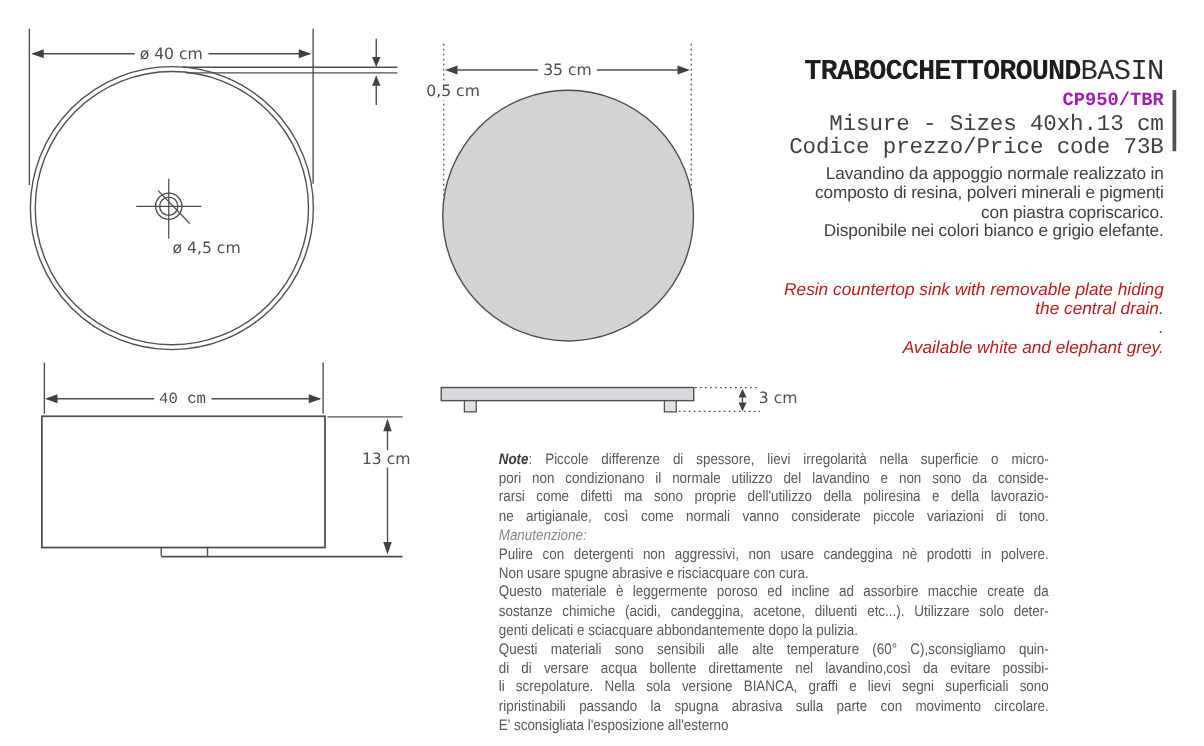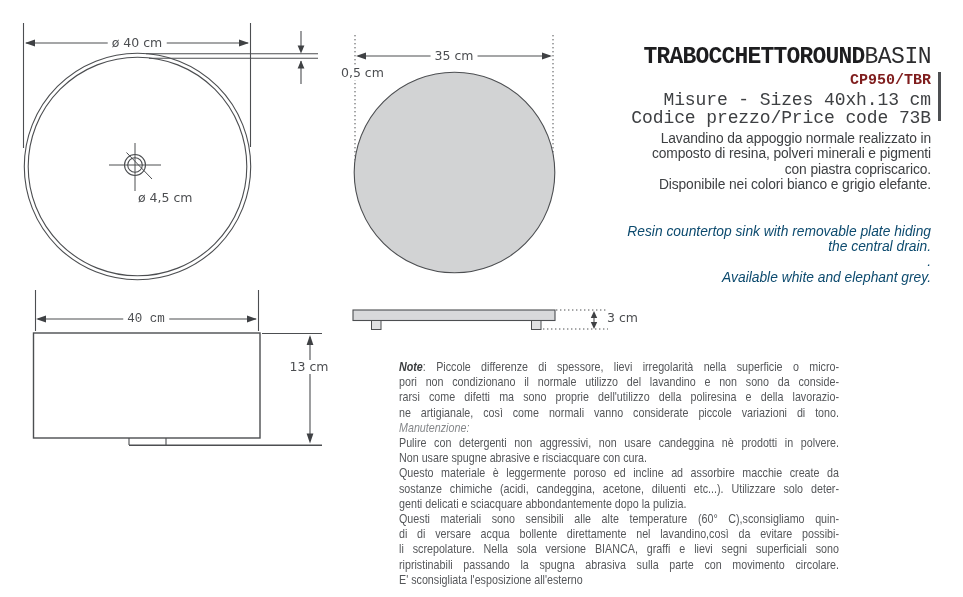--- a/index.html
+++ b/index.html
@@ -10,28 +10,28 @@
   
   .dlabel{position:absolute;font-family:"DejaVu Sans","Liberation Sans",sans-serif;
           font-size:12.5px;line-height:14px;color:#4c4e51;background:#ffffff;
           padding:0 4px;white-space:nowrap;}
   .dlabel.center{transform:translateX(-50%);}
 
   
   .header{position:absolute;right:32px;top:44px;text-align:right;color:#232323;font-family:Liberation Mono, monospace;}
   .title{font-size:23px;line-height:26px;font-weight:800;letter-spacing:-0.8px;color:#1d1d1f;white-space:nowrap;}
   .title .tl{font-weight:400;letter-spacing:-0.5px;color:#2c2c2e;}
-  .code{font-size:15px;font-weight:700;line-height:18.5px;margin-top:2px;color:#7f1d1d;}
+  .code{font-size:15px;font-weight:700;line-height:18.5px;margin-top:2px;color:#a21caf;}
   .subline{font-size:18px;line-height:18.5px;color:#3e4043;letter-spacing:-0.1px;}
   .vbar{position:absolute;left:938px;top:72px;width:2.5px;height:49px;background:#4d4f52;}
 
   .desc-it{position:absolute;right:32px;top:131px;text-align:right;font-size:13.8px;
            line-height:15.4px;color:#3e4043;letter-spacing:-0.1px;}
   .desc-en{position:absolute;right:32px;top:224px;text-align:right;font-style:italic;
-           font-size:13.8px;line-height:15.2px;color:#0c4a6e;}
+           font-size:13.8px;line-height:15.2px;color:#b91c1c;}
 
   
   .note{position:absolute;left:399px;top:360px;width:500px;transform:scaleX(0.88);
         transform-origin:left top;font-size:12.2px;line-height:15.2px;color:#55575a;}
   .note div{white-space:nowrap;}
   .just{text-align:justify;text-align-last:justify;}
   .ital{font-style:italic;color:#85878a;}
   .nlabel{font-weight:700;font-style:italic;color:#3a3c3e;}
 </style>
 </head>

